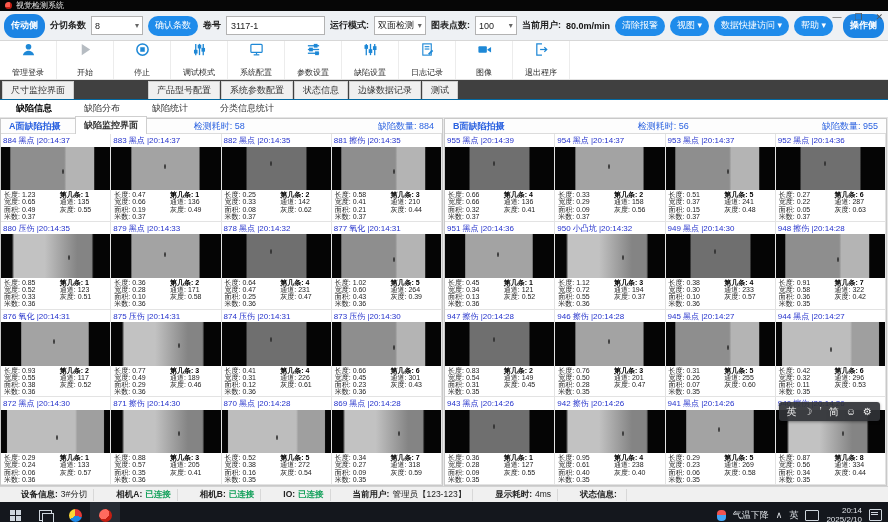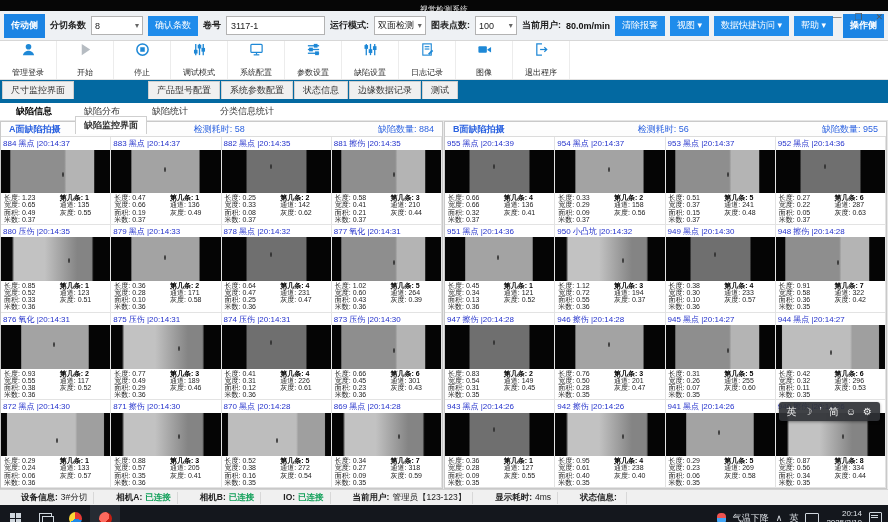--- a/index.html
+++ b/index.html
@@ -1,38 +1,38 @@
 <!DOCTYPE html>
 <html><head>
 <meta charset="utf-8">
 <style>
   html,body{margin:0;padding:0;background:#888;}
   .app{position:relative;width:888px;height:522px;background:#fff;overflow:hidden;
        font-family:"Liberation Sans","DejaVu Sans",sans-serif;}
   
-  .titlebar{height:11px;background:#060606;color:#e8e8e8;font-size:8px;display:flex;align-items:center;gap:4px;padding:0 5px;flex-direction:column;}
+  .titlebar{height:11px;background:#060606;color:#e8e8e8;font-size:8px;display:flex;align-items:center;gap:4px;padding:0 5px;}
   .logo{width:7px;height:7px;border-radius:50%;background:radial-gradient(circle at 35% 35%,#ff5a4e 0 45%,#c41e12 46% 100%);display:inline-block;}
   
   .toolbar1{position:relative;height:29px;background:#eef1f4;border-bottom:1px solid #d7d7d7;display:flex;align-items:center;gap:5px;padding:0 4px;}
-  .btn-blue{background:#1f8ceb;color:#fff;border:none;font-size:9px;height:20px;padding:0 7px;border-radius:0;cursor:pointer;white-space:nowrap;font-family:inherit;}
+  .btn-blue{background:#1f8ceb;color:#fff;border:none;font-size:9px;height:20px;padding:0 7px;border-radius:11px;cursor:pointer;white-space:nowrap;font-family:inherit;}
   .btn-side{height:24px;background:#1b84e4;font-weight:bold;}
   .lbl{font-size:9px;font-weight:bold;color:#222;white-space:nowrap;}
   .val{font-size:9px;font-weight:bold;color:#111;white-space:nowrap;}
   .select{background:#fff;border:1px solid #b3b3b3;height:17px;min-width:44px;font-size:9px;display:inline-flex;align-items:center;justify-content:space-between;gap:4px;padding:0 3px;color:#222;}
   .select .caret{color:#666;font-size:8px;}
   .input{background:#fff;border:1px solid #b3b3b3;height:17px;width:148px;font-size:9px;display:inline-flex;align-items:center;padding:0 4px;color:#222;}
   .spacer{flex:1;}
   .win-controls{position:absolute;right:5px;top:1px;display:flex;gap:13px;font-size:9px;color:#555;}
   .win-controls span{cursor:pointer;}
   
   .toolbar2{height:38px;background:#fff;border-bottom:1px solid #e2e2e2;display:flex;align-items:stretch;}
   .tb-btn{display:flex;flex-direction:column;align-items:center;justify-content:center;gap:8px;min-width:44px;padding:0 6px;border-right:1px solid #ececec;font-size:8px;color:#2c2c2c;cursor:pointer;background:#fff;}
   .tb-btn svg{width:15px;height:15px;}
   
-  .tabs-main{height:18px;background:#0369a1;border-bottom:4px solid #0369a1;display:flex;align-items:flex-start;padding:1px 2px 0;font-size:9px;}
+  .tabs-main{height:18px;background:#404040;border-bottom:1px solid #0369a1;display:flex;align-items:flex-start;padding:1px 2px 0;font-size:9px;}
   .tab{padding:2px 8px;background:#f0f0f0;border:1px solid #cfcfcf;border-bottom:none;margin-right:1px;color:#333;cursor:pointer;white-space:nowrap;}
   .tab.active{background:#fff;font-weight:bold;position:relative;top:10px;margin-top:25px;}
   .tabs-sub{height:17px;background:#fff;border-bottom:1px solid #e5e5e5;display:flex;align-items:center;font-size:9px;}
   .stab{padding:0 16px;color:#333;cursor:pointer;white-space:nowrap;}
   .stab.active{font-weight:bold;color:#000;}
   
   .panels{display:flex;height:368px;background:#e8e8e8;gap:1px;}
   .panel{width:443px;background:#fff;border:1px solid #c9c9c9;display:flex;flex-direction:column;box-sizing:border-box;}
   .p-head{height:15px;display:flex;align-items:center;justify-content:space-between;font-size:9px;color:#2b62e0;padding:0 8px;border-bottom:1px solid #dcdcdc;background:#fdfdfd;}
   .p-title{font-weight:bold;}

